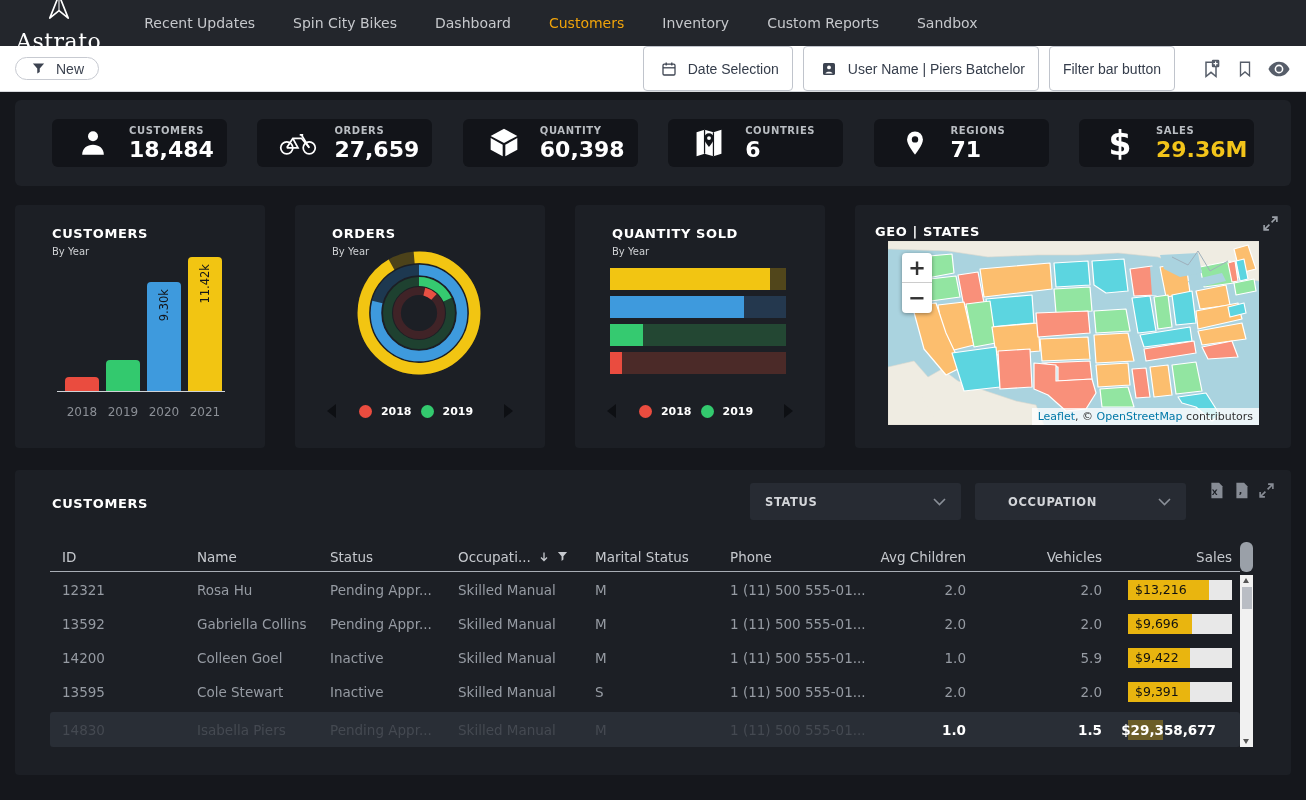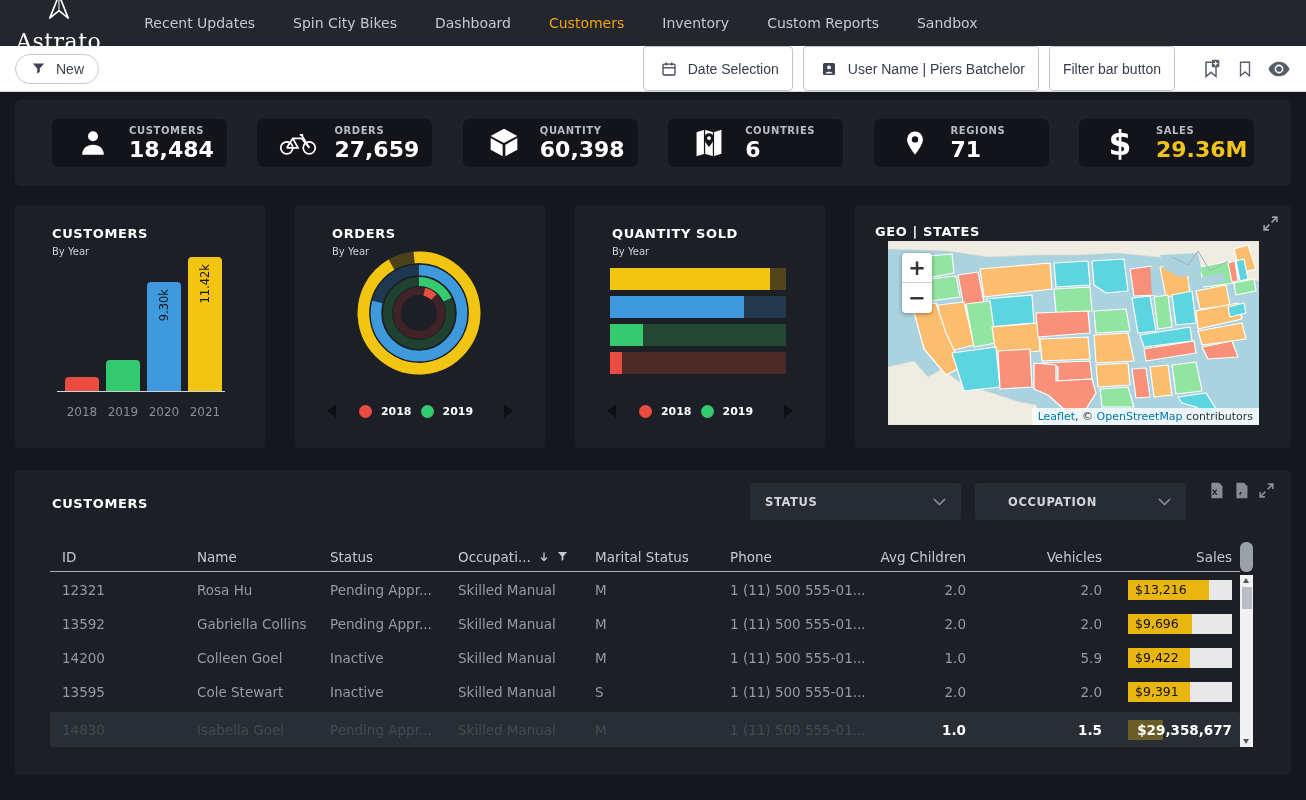--- a/index.html
+++ b/index.html
@@ -9,21 +9,21 @@
   
   .topnav { height:46px; background:#23262c; display:flex; align-items:center; padding:0 16px; }
   .brand { display:flex; align-items:center; gap:8px; color:#fff;flex-direction:column; }
   .brand-name { font-family:"DejaVu Serif","Liberation Serif",serif; font-size:22px; letter-spacing:.5px; }
   .nav-items { display:flex; margin-left:24px; }
   .nav-item { color:#c6c8cc; font-size:14px; padding:0 19px; line-height:46px; cursor:pointer; }
   .nav-item.active { color:#f0a30a; }
 
   
   .toolbar { height:46px; background:#fff; display:flex; align-items:center; padding:0 15px; border-bottom:1px solid #d8dade; }
-  .pill { display:flex; align-items:center; gap:6px; height:30px; padding:0 14px 0 10px; border:1px solid #c7cad1; border-radius:16px; background:#fff; color:#3c4350; font-size:14px; }
+  .pill { display:flex; align-items:center; gap:6px; height:23px; padding:0 14px 0 10px; border:1px solid #c7cad1; border-radius:16px; background:#fff; color:#3c4350; font-size:14px; }
   .toolbar-right { margin-left:auto; display:flex; align-items:center; gap:10px; }
   .tbtn { display:flex; align-items:center; gap:7px; height:45px; padding:0 13px; border:1px solid #c0c4cc; border-radius:4px; background:#fff; color:#353d4b; font-size:14px; }
   .tool-icon { display:flex; align-items:center; justify-content:center; width:24px; height:24px; }
   .toolbar-right .gap { width:4px; }
 
   
   .kpi-panel { margin:8px 15px 0; height:86px; background:#1e2127; border-radius:6px; display:flex; align-items:center; justify-content:space-between; padding:0 37px; }
   .kpi-card { width:175px; height:48px; background:#121419; border-radius:6px; display:flex; align-items:center; padding-left:22px; gap:17px; }
   .kpi-icon { width:38px; display:flex; justify-content:center; align-items:center; color:#fff; }
   .kpi-label { font-size:10px; font-weight:bold; letter-spacing:.6px; color:#b9bdc2; }
@@ -87,21 +87,21 @@
   .tbody { position:absolute; left:35px; top:103px; }
   .trow { height:34px; color:#969ba3; }
   .sales-cell { display:flex; justify-content:flex-end; padding-right:8px; }
   .sales-wrap { width:104px; height:20px; background:#e8e8e8; position:relative; }
   .sales-fill { position:absolute; left:0; top:0; bottom:0; background:#e9b50f; }
   .sales-text { position:absolute; left:7px; top:2px; font-size:12.5px; color:#111; }
   .totals { position:absolute; left:35px; top:242px; height:35px; background:#292e36; border-radius:3px; color:#fff; font-weight:bold; }
   .ghost { color:rgba(150,155,163,.25); font-weight:normal; }
   .tot-sales-wrap { width:104px; height:20px; position:relative; background:transparent; }
   .tot-ghost-bar { position:absolute; left:0; top:0; bottom:0; width:34%; background:#e9b50f; opacity:.35; }
-  .tot-sales-text { position:absolute; right:0; top:2px; font-size:13.5px; color:#fff; }
+  .tot-sales-text { position:absolute; right:16px; top:2px; font-size:13.5px; color:#fff; }
 
   
   .sb-topthumb { position:absolute; right:38px; top:72px; width:13px; height:30px; background:#9aa0a8; border-radius:6px; }
   .sb-track { position:absolute; right:38px; top:105px; height:172px; width:13px; background:#f1f1f1; }
   .sb-thumb { position:absolute; left:1.5px; top:12px; width:10px; height:22px; background:#b9bdc4; }
   .sb-arrow { position:absolute; left:3px; width:0; height:0; border-style:solid; }
   .sb-arrow.up { top:3px; border-width:0 3.5px 5px 3.5px; border-color:transparent transparent #555 transparent; }
   .sb-arrow.down { bottom:3px; border-width:5px 3.5px 0 3.5px; border-color:#555 transparent transparent transparent; }
 
   svg { display:block; }
@@ -531,21 +531,21 @@
         <span class="sales-wrap">
             <span class="sales-fill" style="width: 60%; background: rgb(233, 181, 15);"></span>
             <span class="sales-text">$9,391</span>
           </span>
       </div>
     </div>
   </div>
 
   <div class="tg totals">
     <div class="ghost">14830</div>
-    <div class="ghost">Isabella Goel</div>
+    <div class="ghost">Isabella Piers</div>
     <div class="ghost">Pending Appr...</div>
     <div class="ghost">Skilled Manual</div>
     <div class="ghost">M</div>
     <div class="ghost">1 (11) 500 555-01...</div>
     <div class="r">1.0</div>
     <div class="r">1.5</div>
     <div class="sales-cell">
       <span class="tot-sales-wrap">
           <span class="tot-ghost-bar"></span>
           <span class="tot-sales-text">$29,358,677</span>

